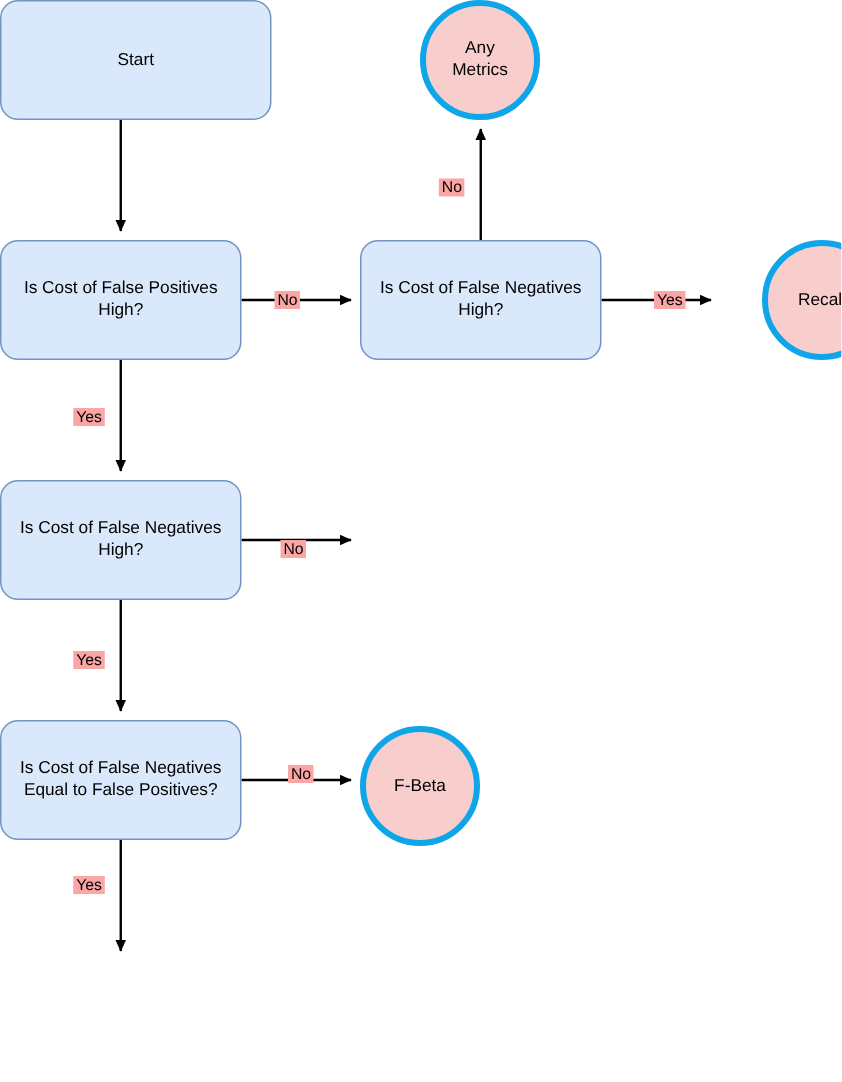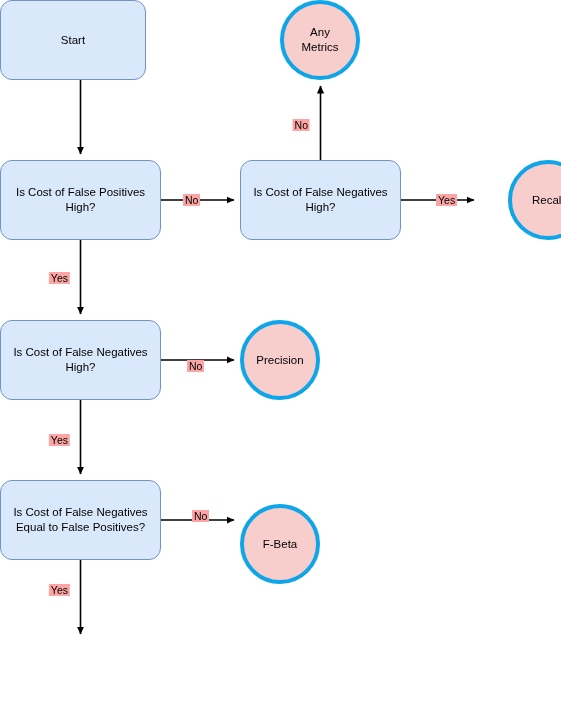--- a/index.html
+++ b/index.html
@@ -97,21 +97,21 @@
      FN Equal FP? --&gt;
     <path d="M80.5,400 L80.5,474" stroke="#000000" stroke-width="1.6" fill="none" marker-end="url(#arrow)"></path>
 
      F-Beta --&gt;
     <path d="M161,520 L234,520" stroke="#000000" stroke-width="1.6" fill="none" marker-end="url(#arrow)"></path>
 
      F1 --&gt;
     <path d="M80.5,560 L80.5,634" stroke="#000000" stroke-width="1.6" fill="none" marker-end="url(#arrow)"></path>
   </svg>
 
-  <div class="node process" style="left:0px; top:0px; width:146px; height:80px;">
+  <div class="node process" style="left:0px; top:0px; width:181px; height:80px;">
     <span class="label">Start</span>
   </div>
 
   <div class="node terminal" style="left:280px; top:0px; width:80px; height:80px;">
     <span class="label">Any Metrics</span>
   </div>
 
   <div class="node process" style="left:0px; top:160px; width:161px; height:80px;">
     <span class="label">Is Cost of False Positives
 High?</span>
@@ -124,30 +124,27 @@
 
   <div class="node terminal" style="left:508px; top:160px; width:80px; height:80px;">
     <span class="label">Recall</span>
   </div>
 
   <div class="node process" style="left:0px; top:320px; width:161px; height:80px;">
     <span class="label">Is Cost of False Negatives
 High?</span>
   </div>
 
-  <div class="node terminal" style="left:240px; top:320px; width:80px; height:80px;">
-    <span class="label">Precision</span>
-  </div>
 
   <div class="node process" style="left:0px; top:480px; width:161px; height:80px;">
     <span class="label">Is Cost of False Negatives
 Equal to False Positives?</span>
   </div>
 
-  <div class="node terminal" style="left:240px; top:504px; width:80px; height:80px;">
+  <div class="node terminal" style="left:240px; top:484px; width:80px; height:80px;">
     <span class="label">F-Beta</span>
   </div>
 
 
   <div class="edge-label" style="left:183px; top:194px;">No</div>
 
   <div class="edge-label" style="left:310px; top:119px; transform:translateX(-100%);">No</div>
 
   <div class="edge-label" style="left:436px; top:194px;">Yes</div>
 

